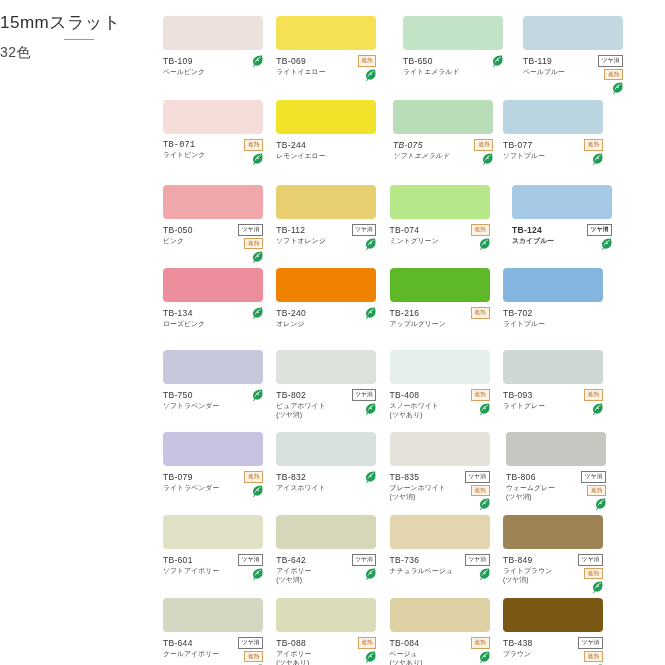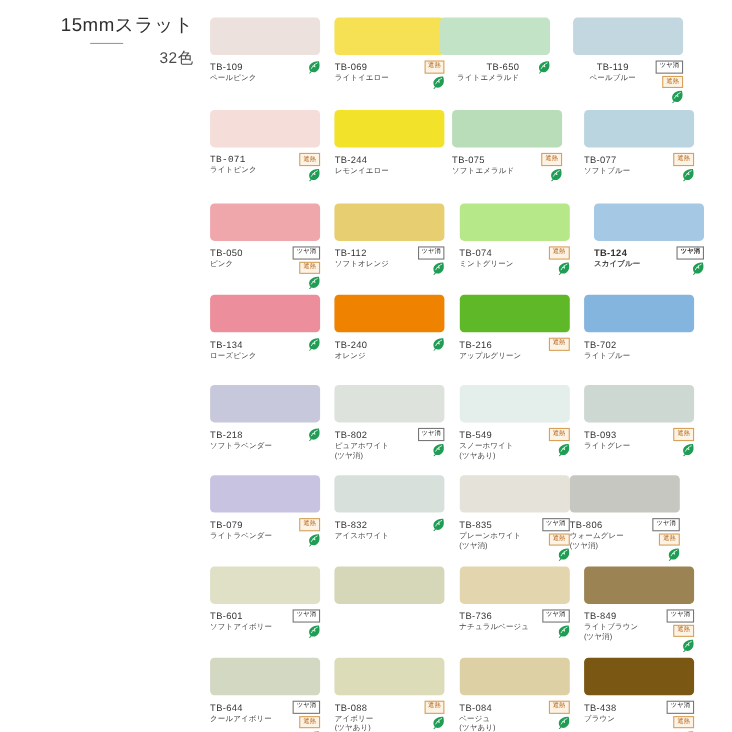--- a/index.html
+++ b/index.html
@@ -11,22 +11,21 @@
     color:#3a3a3a;
     overflow:hidden;
     position:relative;
   }
 
   
   #header{
     position:absolute;
     left:0; top:14px;
     width:158px;
-    text-align:right;
-    padding-left:18px;
+    text-align:left;
   }
   #header .title{
     font-size:17px;
     letter-spacing:.5px;
     color:#2e2e2e;
     line-height:1.1;
     white-space:nowrap;
   }
   #header .rule{
     width:30px;height:1px;background:#9a9a9a;
@@ -41,21 +40,20 @@
   
   #grid{
     position:absolute;
     left:163px; top:16px;
     width:502px;
   }
   .cell{
     position:absolute;
     width:113px;
     height:82px;
-    margin-left:28px;
   }
   .swatch{
     width:100px;
     height:34px;
     border-radius:4px;
     box-sizing:border-box;
   }
   .meta{
     position:relative;
     width:113px;
@@ -152,39 +150,39 @@
           <span class="leaf" style="position: relative;">
             <svg viewBox="0 0 12 13" xmlns="http://www.w3.org/2000/svg">
               <path d="M10.8 0.6C7.2 0.4 3.4 1.6 1.8 4.4 0.4 6.8 1.2 9.4 2.6 10.8L1 12.6l.9.4 1.6-1.8c1.8 1 4.4.4 6-1.4C12.2 7.6 11.6 3 10.8.6z" fill="#1f9d55"></path>
               <path d="M9.6 2.2C7 3.4 4.6 5.4 3.2 8.2" stroke="#ffffff" stroke-width="0.8" fill="none"></path>
               <path d="M6.4 3.4l.4 3.2M4.4 5.4l2.8.6" stroke="#ffffff" stroke-width="0.7" fill="none"></path>
             </svg>
           </span>
         </div>
       </div>
     </div>
-    <div class="cell" style="left: 209px; top: 0px; text-align: right;">
+    <div class="cell" style="left: 240px; top: 0px;">
       <div class="swatch" style="background: rgb(194, 227, 198);"></div>
       <div class="meta">
         <div class="names">
           <div class="code">TB-650</div>
           <div class="jname">ライトエメラルド</div>
         </div>
         <div class="badges">
           <span class="leaf" style="position: relative;">
             <svg viewBox="0 0 12 13" xmlns="http://www.w3.org/2000/svg">
               <path d="M10.8 0.6C7.2 0.4 3.4 1.6 1.8 4.4 0.4 6.8 1.2 9.4 2.6 10.8L1 12.6l.9.4 1.6-1.8c1.8 1 4.4.4 6-1.4C12.2 7.6 11.6 3 10.8.6z" fill="#1f9d55"></path>
               <path d="M9.6 2.2C7 3.4 4.6 5.4 3.2 8.2" stroke="#ffffff" stroke-width="0.8" fill="none"></path>
               <path d="M6.4 3.4l.4 3.2M4.4 5.4l2.8.6" stroke="#ffffff" stroke-width="0.7" fill="none"></path>
             </svg>
           </span>
         </div>
       </div>
     </div>
-    <div class="cell" style="left: 330px; top: 0px; text-align: center;">
+    <div class="cell" style="left: 360px; top: 0px;">
       <div class="swatch" style="background: rgb(194, 215, 224);"></div>
       <div class="meta">
         <div class="names">
           <div class="code">TB-119</div>
           <div class="jname">ペールブルー</div>
         </div>
         <div class="badges">
           <span class="badge matte">ツヤ消</span>
           <span class="badge heat">遮熱</span>
           <span class="leaf" style="position: relative;">
@@ -219,21 +217,21 @@
     <div class="cell" style="left: 113.3px; top: 84px;">
       <div class="swatch" style="background: rgb(242, 226, 41);"></div>
       <div class="meta">
         <div class="names">
           <div class="code">TB-244</div>
           <div class="jname">レモンイエロー</div>
         </div>
         <div class="badges"></div>
       </div>
     </div>
-    <div class="cell" style="left: 220px; top: 84px;">
+    <div class="cell" style="left: 230px; top: 84px; font-style: italic;">
       <div class="swatch" style="background: rgb(185, 221, 184);"></div>
       <div class="meta">
         <div class="names">
           <div class="code">TB-075</div>
           <div class="jname">ソフトエメラルド</div>
         </div>
         <div class="badges">
           <span class="badge heat">遮熱</span>
           <span class="leaf" style="position: relative;">
             <svg viewBox="0 0 12 13" xmlns="http://www.w3.org/2000/svg">
@@ -396,21 +394,21 @@
           <div class="code">TB-702</div>
           <div class="jname">ライトブルー</div>
         </div>
         <div class="badges"></div>
       </div>
     </div>
     <div class="cell" style="left: 0px; top: 334px;">
       <div class="swatch" style="background: rgb(200, 200, 221);"></div>
       <div class="meta">
         <div class="names">
-          <div class="code">TB-218</div>
+          <div class="code">TB-750</div>
           <div class="jname">ソフトラベンダー</div>
         </div>
         <div class="badges">
           <span class="leaf" style="position: relative;">
             <svg viewBox="0 0 12 13" xmlns="http://www.w3.org/2000/svg">
               <path d="M10.8 0.6C7.2 0.4 3.4 1.6 1.8 4.4 0.4 6.8 1.2 9.4 2.6 10.8L1 12.6l.9.4 1.6-1.8c1.8 1 4.4.4 6-1.4C12.2 7.6 11.6 3 10.8.6z" fill="#1f9d55"></path>
               <path d="M9.6 2.2C7 3.4 4.6 5.4 3.2 8.2" stroke="#ffffff" stroke-width="0.8" fill="none"></path>
               <path d="M6.4 3.4l.4 3.2M4.4 5.4l2.8.6" stroke="#ffffff" stroke-width="0.7" fill="none"></path>
             </svg>
           </span>
@@ -434,21 +432,21 @@
               <path d="M6.4 3.4l.4 3.2M4.4 5.4l2.8.6" stroke="#ffffff" stroke-width="0.7" fill="none"></path>
             </svg>
           </span>
         </div>
       </div>
     </div>
     <div class="cell" style="left: 226.6px; top: 334px;">
       <div class="swatch" style="background: rgb(228, 238, 234);"></div>
       <div class="meta">
         <div class="names">
-          <div class="code">TB-549</div>
+          <div class="code">TB-408</div>
           <div class="jname">スノーホワイト</div>
           <div class="jname">(ツヤあり)</div>
         </div>
         <div class="badges">
           <span class="badge heat">遮熱</span>
           <span class="leaf" style="position: relative;">
             <svg viewBox="0 0 12 13" xmlns="http://www.w3.org/2000/svg">
               <path d="M10.8 0.6C7.2 0.4 3.4 1.6 1.8 4.4 0.4 6.8 1.2 9.4 2.6 10.8L1 12.6l.9.4 1.6-1.8c1.8 1 4.4.4 6-1.4C12.2 7.6 11.6 3 10.8.6z" fill="#1f9d55"></path>
               <path d="M9.6 2.2C7 3.4 4.6 5.4 3.2 8.2" stroke="#ffffff" stroke-width="0.8" fill="none"></path>
               <path d="M6.4 3.4l.4 3.2M4.4 5.4l2.8.6" stroke="#ffffff" stroke-width="0.7" fill="none"></path>
@@ -527,21 +525,21 @@
           <span class="leaf" style="position: relative;">
             <svg viewBox="0 0 12 13" xmlns="http://www.w3.org/2000/svg">
               <path d="M10.8 0.6C7.2 0.4 3.4 1.6 1.8 4.4 0.4 6.8 1.2 9.4 2.6 10.8L1 12.6l.9.4 1.6-1.8c1.8 1 4.4.4 6-1.4C12.2 7.6 11.6 3 10.8.6z" fill="#1f9d55"></path>
               <path d="M9.6 2.2C7 3.4 4.6 5.4 3.2 8.2" stroke="#ffffff" stroke-width="0.8" fill="none"></path>
               <path d="M6.4 3.4l.4 3.2M4.4 5.4l2.8.6" stroke="#ffffff" stroke-width="0.7" fill="none"></path>
             </svg>
           </span>
         </div>
       </div>
     </div>
-    <div class="cell" style="left: 327px; top: 416px;">
+    <div class="cell" style="left: 343px; top: 416px;">
       <div class="swatch" style="background: rgb(197, 199, 192);"></div>
       <div class="meta">
         <div class="names">
           <div class="code">TB-806</div>
           <div class="jname">ウォームグレー</div>
           <div class="jname">(ツヤ消)</div>
         </div>
         <div class="badges">
           <span class="badge matte">ツヤ消</span>
           <span class="badge heat">遮熱</span>
@@ -569,20 +567,37 @@
               <path d="M10.8 0.6C7.2 0.4 3.4 1.6 1.8 4.4 0.4 6.8 1.2 9.4 2.6 10.8L1 12.6l.9.4 1.6-1.8c1.8 1 4.4.4 6-1.4C12.2 7.6 11.6 3 10.8.6z" fill="#1f9d55"></path>
               <path d="M9.6 2.2C7 3.4 4.6 5.4 3.2 8.2" stroke="#ffffff" stroke-width="0.8" fill="none"></path>
               <path d="M6.4 3.4l.4 3.2M4.4 5.4l2.8.6" stroke="#ffffff" stroke-width="0.7" fill="none"></path>
             </svg>
           </span>
         </div>
       </div>
     </div>
     <div class="cell" style="left: 113.3px; top: 499px;">
       <div class="swatch" style="background: rgb(213, 215, 184);"></div>
+      <div class="meta">
+        <div class="names">
+          <div class="code">TB-642</div>
+          <div class="jname">アイボリー</div>
+          <div class="jname">(ツヤ消)</div>
+        </div>
+        <div class="badges">
+          <span class="badge matte">ツヤ消</span>
+          <span class="leaf" style="position: relative;">
+            <svg viewBox="0 0 12 13" xmlns="http://www.w3.org/2000/svg">
+              <path d="M10.8 0.6C7.2 0.4 3.4 1.6 1.8 4.4 0.4 6.8 1.2 9.4 2.6 10.8L1 12.6l.9.4 1.6-1.8c1.8 1 4.4.4 6-1.4C12.2 7.6 11.6 3 10.8.6z" fill="#1f9d55"></path>
+              <path d="M9.6 2.2C7 3.4 4.6 5.4 3.2 8.2" stroke="#ffffff" stroke-width="0.8" fill="none"></path>
+              <path d="M6.4 3.4l.4 3.2M4.4 5.4l2.8.6" stroke="#ffffff" stroke-width="0.7" fill="none"></path>
+            </svg>
+          </span>
+        </div>
+      </div>
     </div>
     <div class="cell" style="left: 226.6px; top: 499px;">
       <div class="swatch" style="background: rgb(227, 214, 174);"></div>
       <div class="meta">
         <div class="names">
           <div class="code">TB-736</div>
           <div class="jname">ナチュラルベージュ</div>
         </div>
         <div class="badges">
           <span class="badge matte">ツヤ消</span>

